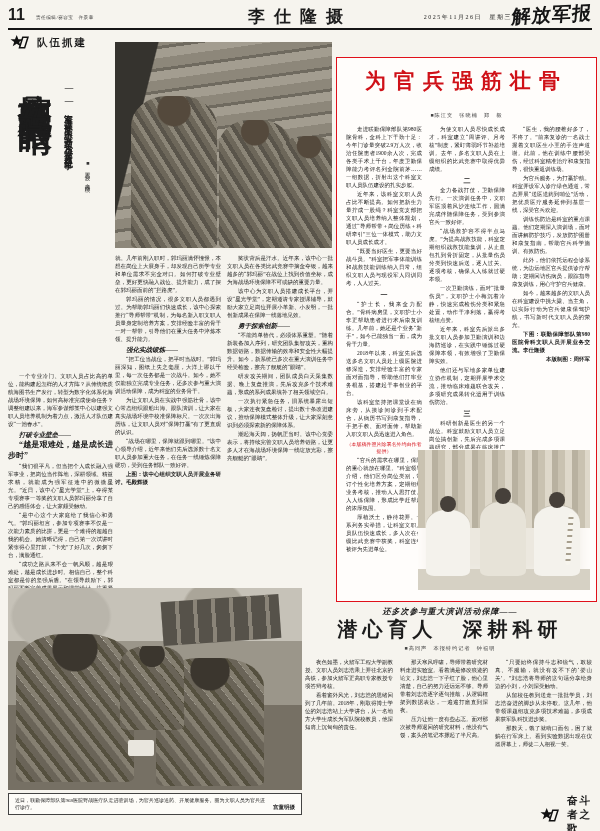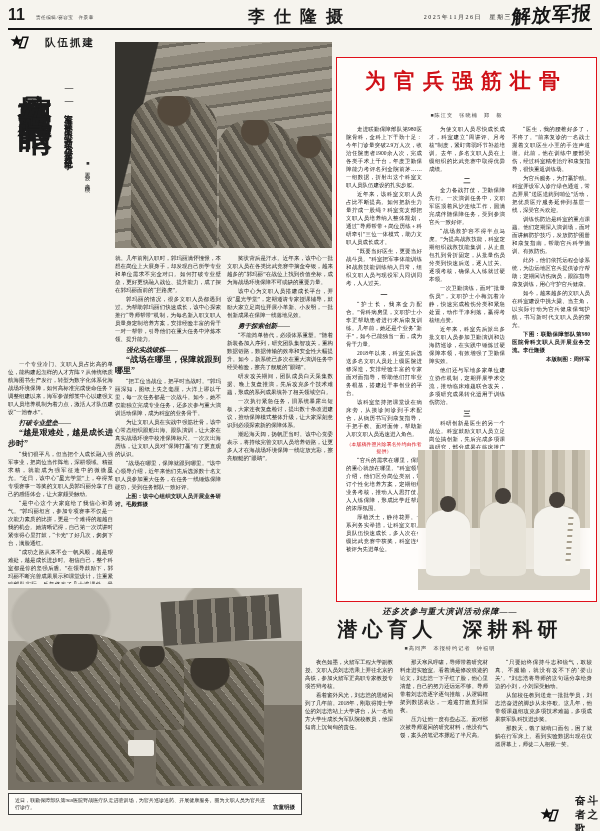--- a/index.html
+++ b/index.html
@@ -7,21 +7,21 @@
   body { background:#f6f4ee; font-family:"Liberation Serif","DejaVu Serif",serif; color:#1c1c1c; position:relative; overflow:hidden; }
   .abs { position:absolute; }
   
   .pagenum { left:8px; top:6px; font-family:"Liberation Sans","DejaVu Sans",sans-serif; font-weight:bold; font-size:16px; }
   .editor { left:36px; top:15px; font-size:4.6px; letter-spacing:.5px; color:#333; }
   .section-title { left:0; right:0; top:5px; text-align:center; font-size:17px; font-weight:900; letter-spacing:9px; }
   .dateline { right:88px; top:13px; font-size:6px; letter-spacing:1.5px; }
   .masthead { right:8px; top:2px; font-size:19px; font-weight:900; transform:skewX(-8deg) rotate(-3deg); letter-spacing:1px; color:#151515; }
   .head-rule { left:8px; right:8px; top:28px; height:2px; background:#151515; }
   
-  .tag { display:flex; align-items:center; gap:16px;justify-content:space-between; }
+  .tag { display:flex; align-items:center; gap:8px;justify-content:space-between; }
   .tag .lbl { font-size:10.5px; font-weight:900; letter-spacing:2px; }
   .tag svg { display:block; }
   
   .vtext { writing-mode:vertical-rl; text-orientation:upright; }
   .v-headline { left:16px; top:66px; height:300px; font-size:34px; font-weight:900; letter-spacing:4px; line-height:1.1; }
   .v-subtitle { left:63px; top:82px; height:290px; font-size:8.5px; font-weight:bold; letter-spacing:2.5px; }
   .v-byline { left:85px; top:160px; height:120px; font-size:5.5px; letter-spacing:1.5px; color:#333; }
   
   .col { overflow:hidden; font-size:5.5px; line-height:8px; text-align:justify; }
   .col p { text-indent:11px; margin-bottom:1px; }
@@ -91,41 +91,40 @@
         <path d="M13.5 2.5 L19 2.5 L15.5 13.5 L10 13.5 Z" fill="none" stroke="#111" stroke-width="1.6"></path>
       </svg>
   </span>
   <span class="lbl">队伍抓建</span>
 </div>
 
 <div class="abs vtext v-headline">擦亮舰艇的『眼睛』</div>
 <div class="abs vtext v-subtitle">——海军参谋部某中心提升文职人员培育质效纪事</div>
 <div class="abs vtext v-byline">■王石波　高维桢</div>
 
-<div class="abs col" style="left:8px; top:360px; width:105px; height:224px;">
+<div class="abs col" style="left:8px; top:372px; width:105px; height:224px;">
   <p>一个专业冷门、文职人员占比高的单位，能构建起怎样的人才方阵？从传统纸质航海图书生产发行，转型为数字化体系化海战场环境保障，如何高标准完成使命任务？调整组建以来，海军参谋部某中心以建强文职人员培养机制为着力点，激活人才队伍建设“一池春水”。</p>
   <p class="subhead">打破专业壁垒——</p>
   <p class="pullquote">“越是艰难处，越是成长进步时”</p>
   <p>“我们很平凡，但当把个人成长融入强军事业，把岗位当作阵地，深耕领域、精益求精，就能成为强军征途中的微微星光。”近日，该中心“星光学堂”上，夺得某专项赛事一等奖的文职人员郭玛丽分享了自己的感悟体会，让大家颇受触动。</p>
   <p>“是中心这个大家庭给了我信心和勇气。”郭玛丽坦言，参加专项赛事不仅是一次能力素质的比拼，更是一个难得的超越自我的机会。她清晰记得，自己第一次试讲时紧张得心里打鼓，“卡壳”了好几次，匆匆下台，满脸通红。</p>
   <p>“成功之路从来不会一帆风顺，越是艰难处，越是成长进步时。相信自己，整个科室都是你的坚强后盾。”在领导鼓励下，郭玛丽不断完善成果展示和课堂设计，注重紧贴部队实际，反复修改了几十遍课件。最终，凭借出色发挥，她在众多选手中脱颖而出。</p>
 
 </div>
 
 <div class="abs photo ph1">
   <div class="soldier" style="left:16px; width:86px; height:152px;"></div>
   <div class="soldier" style="left:104px; width:72px; height:128px;"></div>
   <div class="soldier" style="left:164px; width:60px; height:112px;"></div>
 </div>
 
 <div class="abs col" style="left:115px; top:254px; width:106px; height:330px;">
   <p class="cont">就。几年前刚入职时，郭玛丽满怀憧憬，本想在岗位上大展身手，却发现自己所学专业和单位需求不完全对口。如何打破专业壁垒，更好更快融入战位、提升能力，成了摆在郭玛丽面前的“拦路虎”。</p>
   <p>郭玛丽的情况，很多文职人员都遇到过。为帮助郭玛丽们快速成长，该中心探索推行“导师帮带”机制，为每名新入职文职人员量身定制培养方案，安排经验丰富的骨干一对一帮带，引导他们在重大任务中淬炼本领、提升能力。</p>
   <p class="subhead">强化实战锻炼——</p>
-  <p class="pullquote">“战场在哪里，保障就跟到哪里”</p>
   <p>“把工位当战位，把平时当战时。”郭玛丽深知，图纸上失之毫厘，大洋上谬以千里，每一次任务都是一次战斗。如今，她不仅能独立完成专业任务，还多次参与重大演训活动保障，成为科室的业务骨干。</p>
   <p>为让文职人员在实战中强筋壮骨，该中心常态组织跟船出海、跟队演训，让大家在真实战场环境中校准保障标尺。一次次出海历练，让文职人员对“保障打赢”有了更直观的认识。</p>
   <p>“战场在哪里，保障就跟到哪里。”该中心领导介绍，近年来他们先后选派数十名文职人员参加重大任务，在任务一线锤炼保障硬功，受到任务部队一致好评。</p>
   <p class="cap-bold">上图：该中心组织文职人员开展业务研讨。毛殿辉摄</p>
 </div>
 
 <div class="abs col" style="left:227px; top:254px; width:106px; height:330px;">
   <p>奖状背后是汗水。近年来，该中心一批文职人员在各类比武竞赛中摘金夺银，越来越多的“郭玛丽”在战位上找到价值坐标，成为海战场环境保障不可或缺的重要力量。</p>
   <p>该中心为文职人员搭建成长平台，开设“星光学堂”，定期邀请专家授课辅导，鼓励大家立足岗位开展小革新、小发明，一批创新成果在保障一线落地见效。</p>
   <p class="subhead">勇于探索创新——</p>

